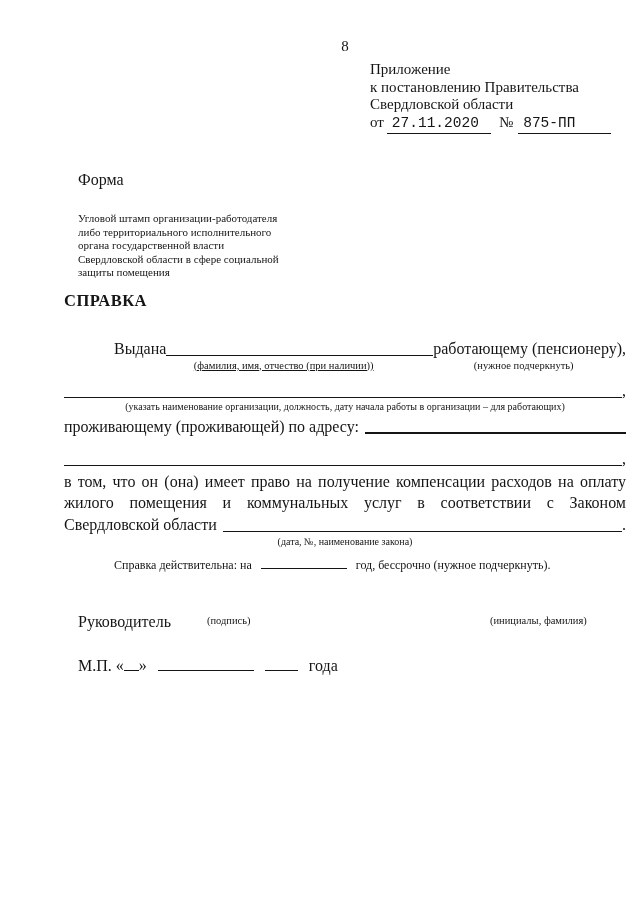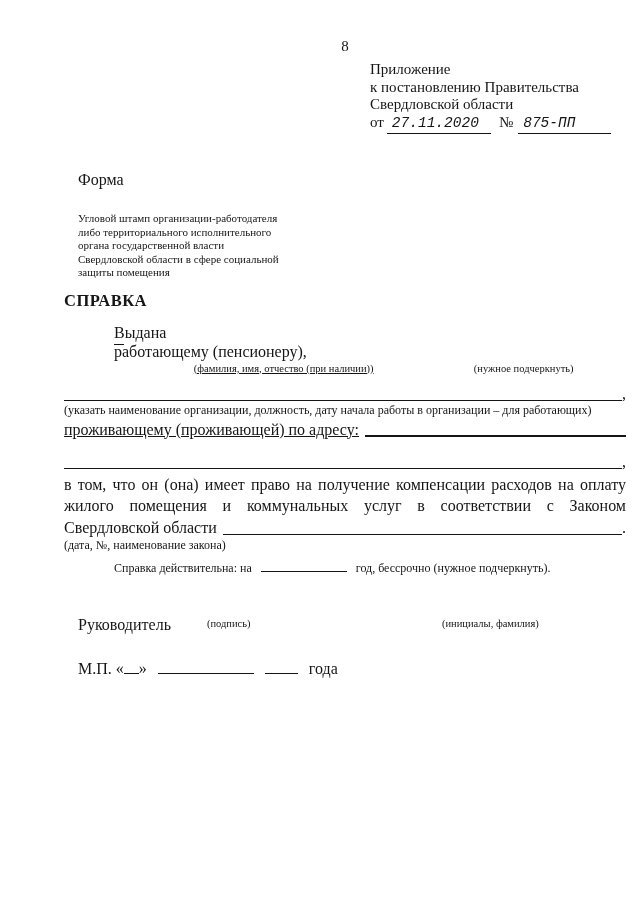--- a/index.html
+++ b/index.html
@@ -28,21 +28,20 @@
   .annex-date-row {
     display:flex;
     align-items:baseline;
     white-space:nowrap;
   }
   .u-mono {
     font-family:"Liberation Mono","DejaVu Sans Mono",monospace;
     font-size:14.5px;
     border-bottom:1px solid #151515;
     display:inline-block;
-    font-style:italic;
   }
   .u-date { padding:0 12px 1px 5px; margin-left:3px; }
   .u-num  { padding:0 36px 1px 5px; margin-left:5px; }
   .no-label { margin-left:8px; }
   .form-label {
     margin-top:37px;
     margin-left:14px;
     font-size:16px;
   }
   .stamp-note {
@@ -57,47 +56,48 @@
     text-align:left;
     font-weight:bold;
     font-size:16.5px;
     letter-spacing:0.5px;
   }
   .flex-row {
     display:flex;
     align-items:baseline;
     font-size:16px;
   }
-  .issued-row { margin-top:13px;flex-direction:column; }
+  .issued-row { margin-top:29px; }
   .indent { margin-left:50px; }
   .blank-fill {
     flex:1 1 auto;
     display:inline-block;
     border-bottom:1px solid #151515;
     position:relative;
     top:2px;
     min-width:10px;
   }
   .blank-thick { border-bottom-width:2px; }
   .cap-row {
     display:flex;
     font-size:10.5px;
     line-height:12px;
     margin-top:2px;
   }
   .cap-left  { margin-left:70px; width:315px; text-align:center;text-decoration:underline; }
   .cap-right { margin-left:auto; width:190px; text-align:center; margin-right:12px; }
   .full-line { margin-top:10px; }
   .small-caption {
-    font-size:12px;
+    font-size:10px;
     line-height:12px;
+    text-align:center;
     margin-top:1px;
   }
   .address-row { margin-top:3px; line-height:22px; }
-  .address-label { white-space:nowrap; margin-right:6px;text-decoration:underline; }
+  .address-label { white-space:nowrap; margin-right:6px; }
   .cont-line { margin-top:12px; }
   .para-line {
     font-size:16px;
     line-height:21.5px;
     text-align:justify;
     text-align-last:justify;
   }
   .para-first { margin-top:3px; }
   .para-line3 { line-height:21.5px; }
   .validity-row {
@@ -116,21 +116,21 @@
   .blank-month { width:96px; margin-left:7px; }
   .blank-year  { width:33px; margin-left:7px; margin-right:7px; }
   .sig-row {
     display:flex;
     margin-top:38px;
     margin-left:14px;
     font-size:16px;
   }
   .sig-col { display:flex; }
   .sig-col-1 { width:106px; margin-left:36px; }
-  .sig-col-2 { width:162px; margin-left:auto; margin-right:22px; }
+  .sig-col-2 { width:162px; margin-left:auto; margin-right:22px;gap:48px; }
   .sig-line {
     height:15px;
     border-bottom:1px solid #151515;
   }
   .sig-cap {
     font-size:10.5px;
     text-align:center;
     margin-top:2px;
   }
   .mp-row {

